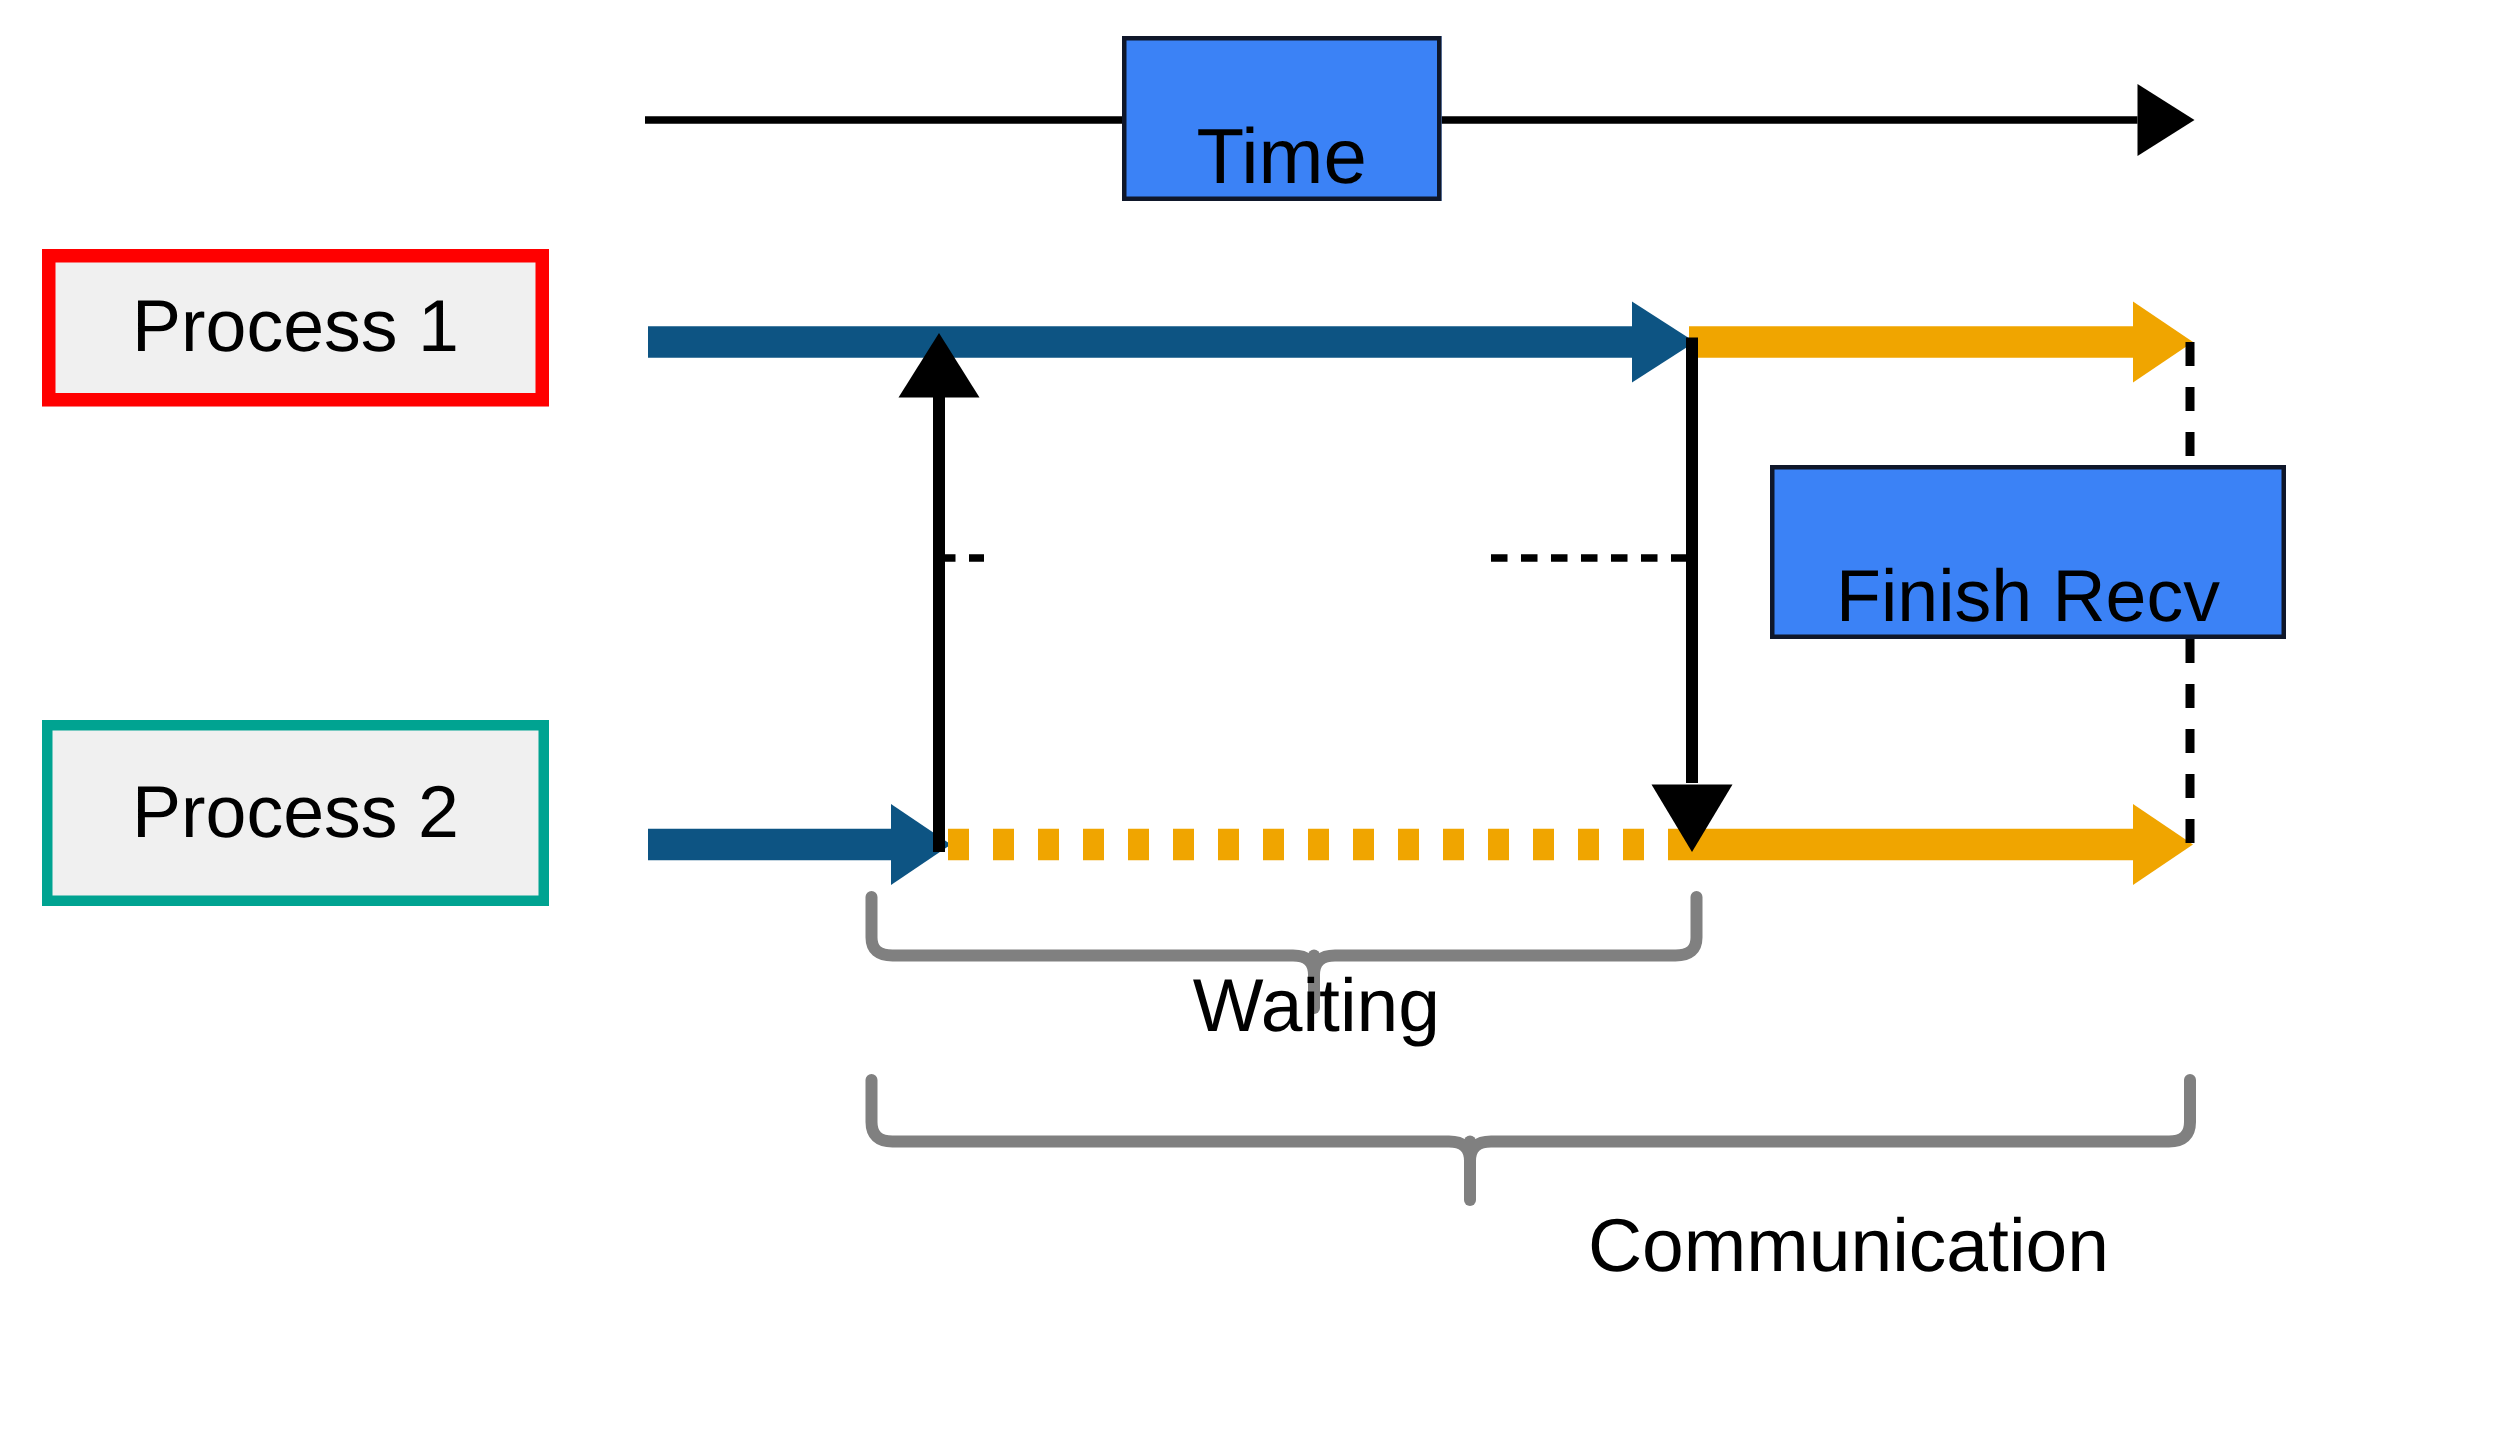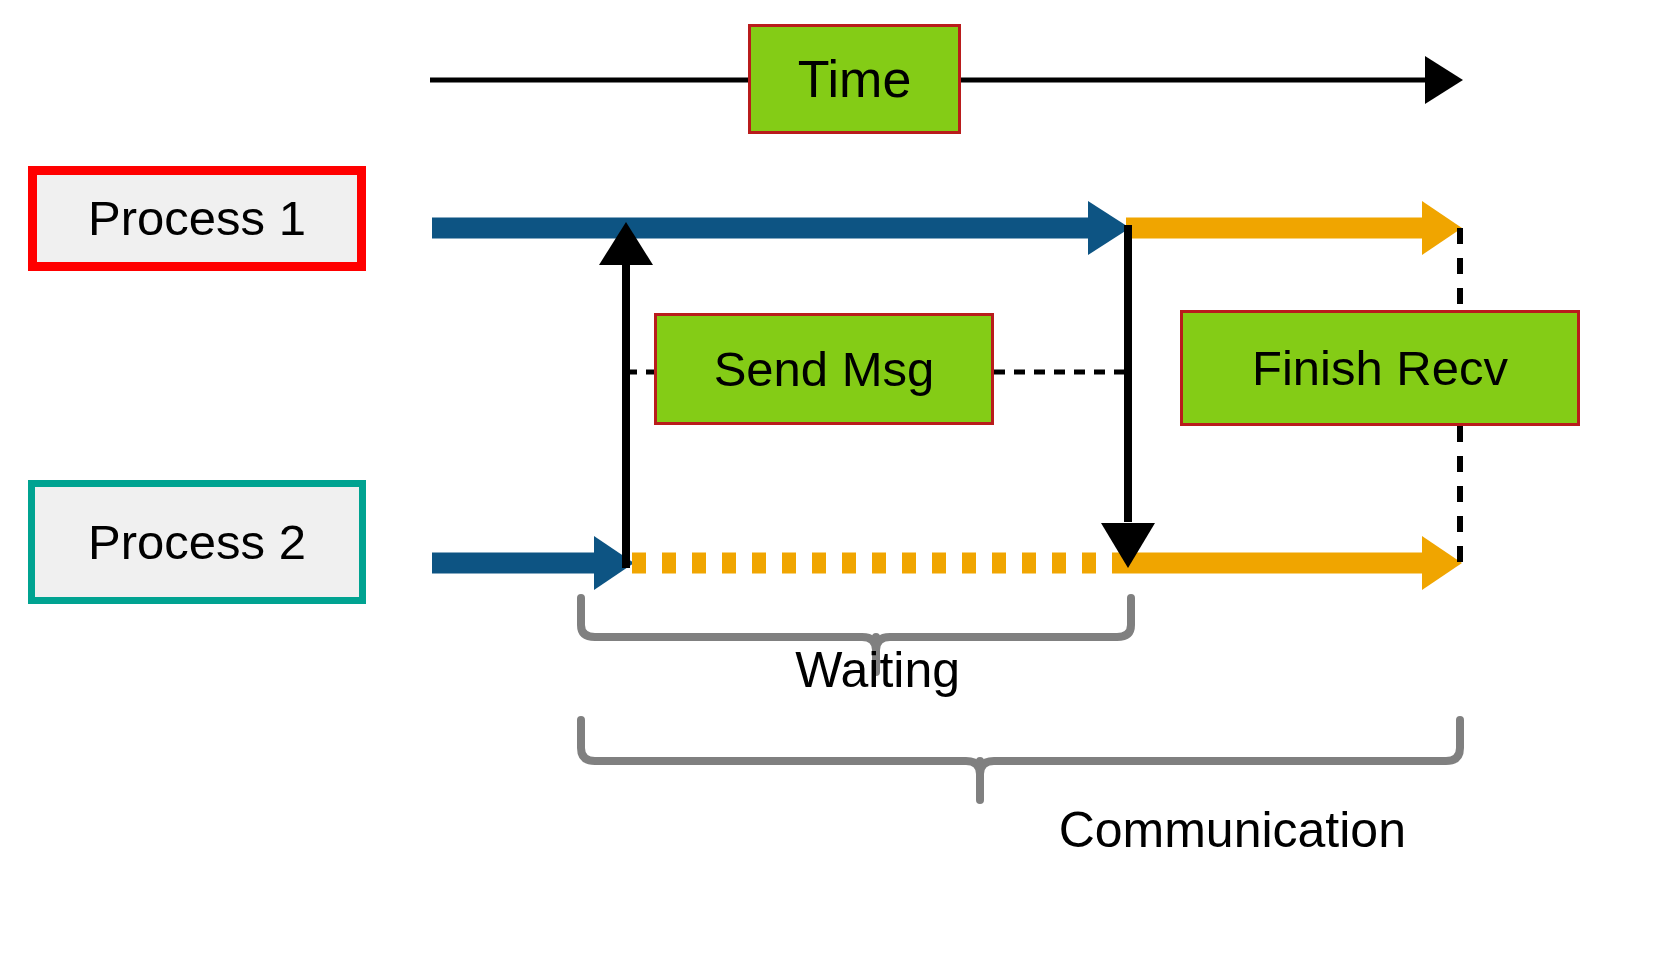--- a/index.html
+++ b/index.html
@@ -48,24 +48,24 @@
   }
   #proc2-box {
     left: 28px;
     top: 480px;
     width: 338px;
     height: 124px;
     border: 7px solid #00a391;
   }
   .plain-box {
     position: absolute;
-    background: #84cc16;
-    border: 3px solid #b91c1c;
+    background: #3b82f6;
+    border: 3px solid #0f172a;
     display: flex;
-    align-items: center;
+    align-items: flex-end;
     justify-content: center;
     box-sizing: border-box;
   }
   .plain-box .box-label {
     font-size: 49px;
     color: #000000;
     line-height: 1;
     white-space: nowrap;
   }
   #time-box {
@@ -77,21 +77,21 @@
   #time-box .box-label { font-size: 52px; }
   #sendmsg-box {
     left: 654px;
     top: 313px;
     width: 340px;
     height: 112px;
   }
   #finishrecv-box {
     left: 1180px;
     top: 310px;
-    width: 400px;
+    width: 344px;
     height: 116px;
   }
   .brace-label {
     position: absolute;
     font-size: 50px;
     color: #000000;
     line-height: 1;
     white-space: nowrap;
     text-align: right;
   }
@@ -183,23 +183,20 @@
   </div>
 
   <div class="proc-box" id="proc2-box">
     <span class="proc-label">Process 2</span>
   </div>
 
   <div class="plain-box" id="time-box">
     <span class="box-label">Time</span>
   </div>
 
-  <div class="plain-box" id="sendmsg-box">
-    <span class="box-label">Send Msg</span>
-  </div>
 
   <div class="plain-box" id="finishrecv-box">
     <span class="box-label">Finish Recv</span>
   </div>
 
   <div class="brace-label" id="waiting-label">Waiting</div>
 
   <div class="brace-label" id="communication-label">Communication</div>
 
 </div>

